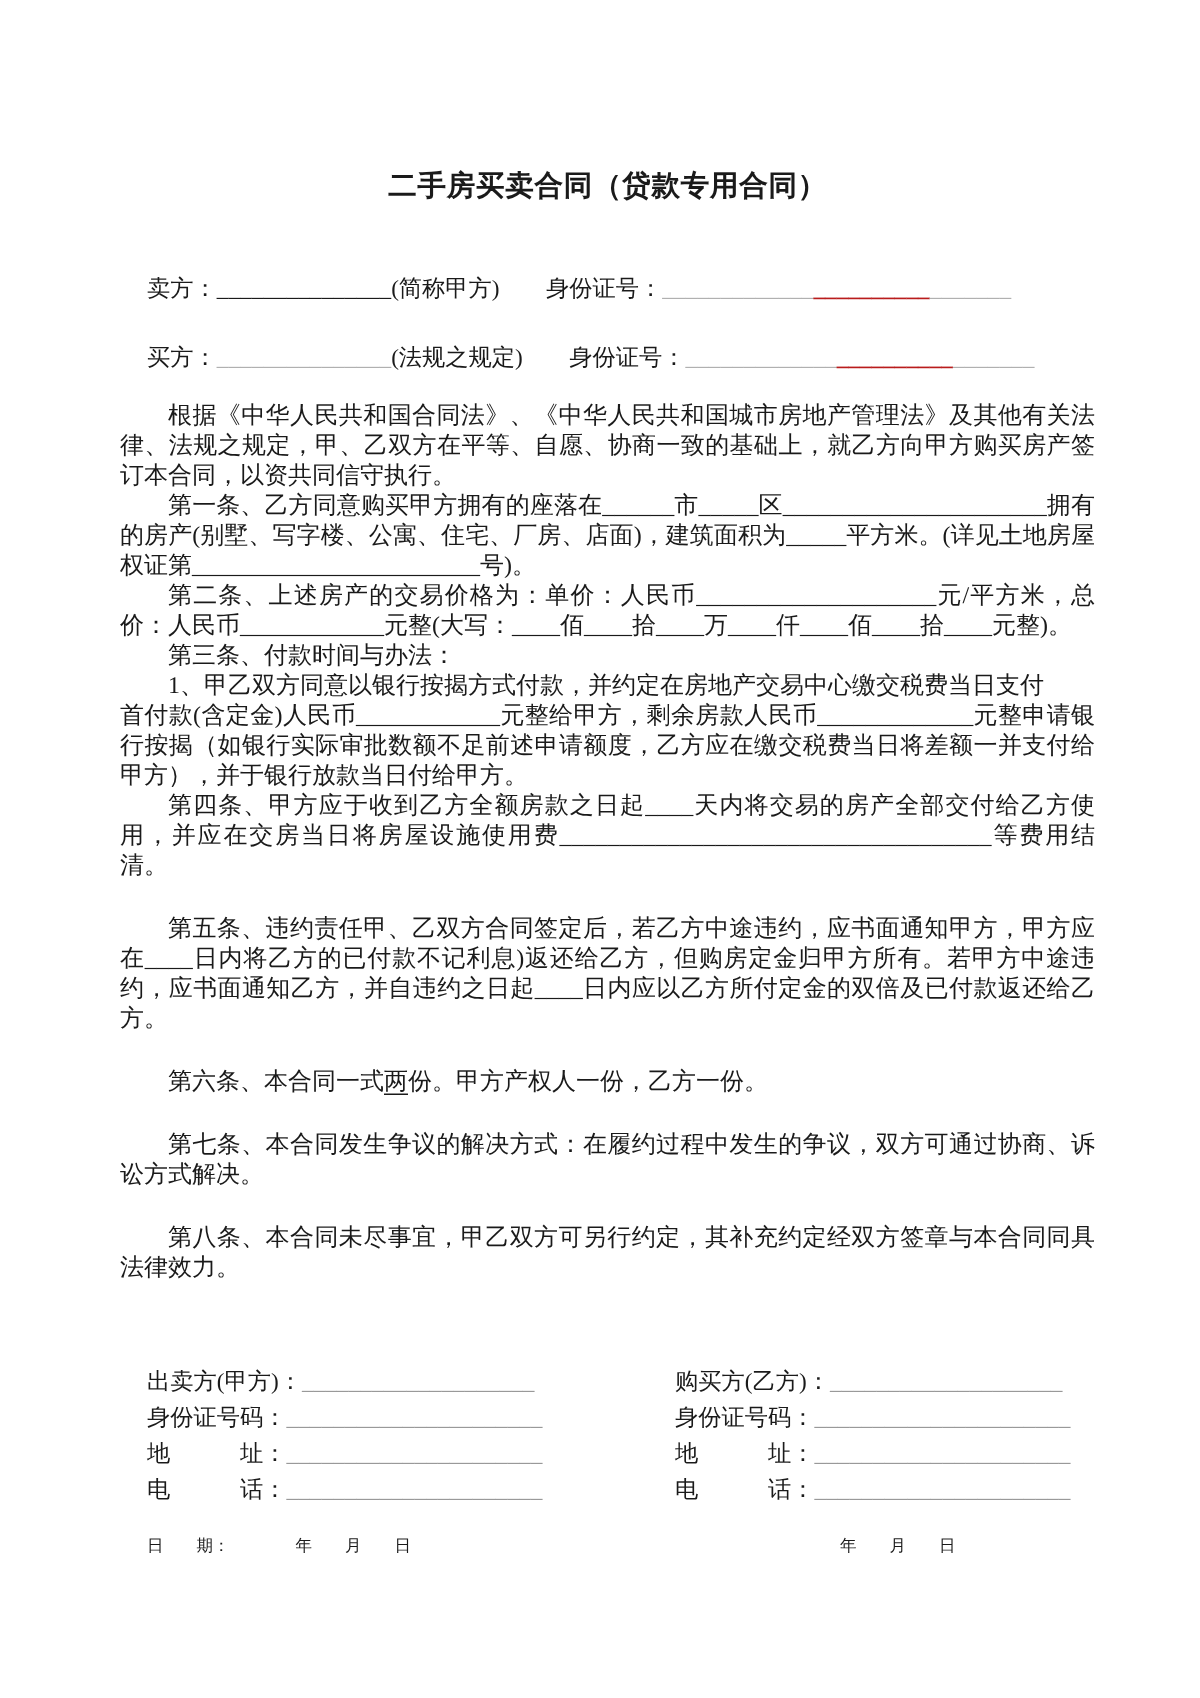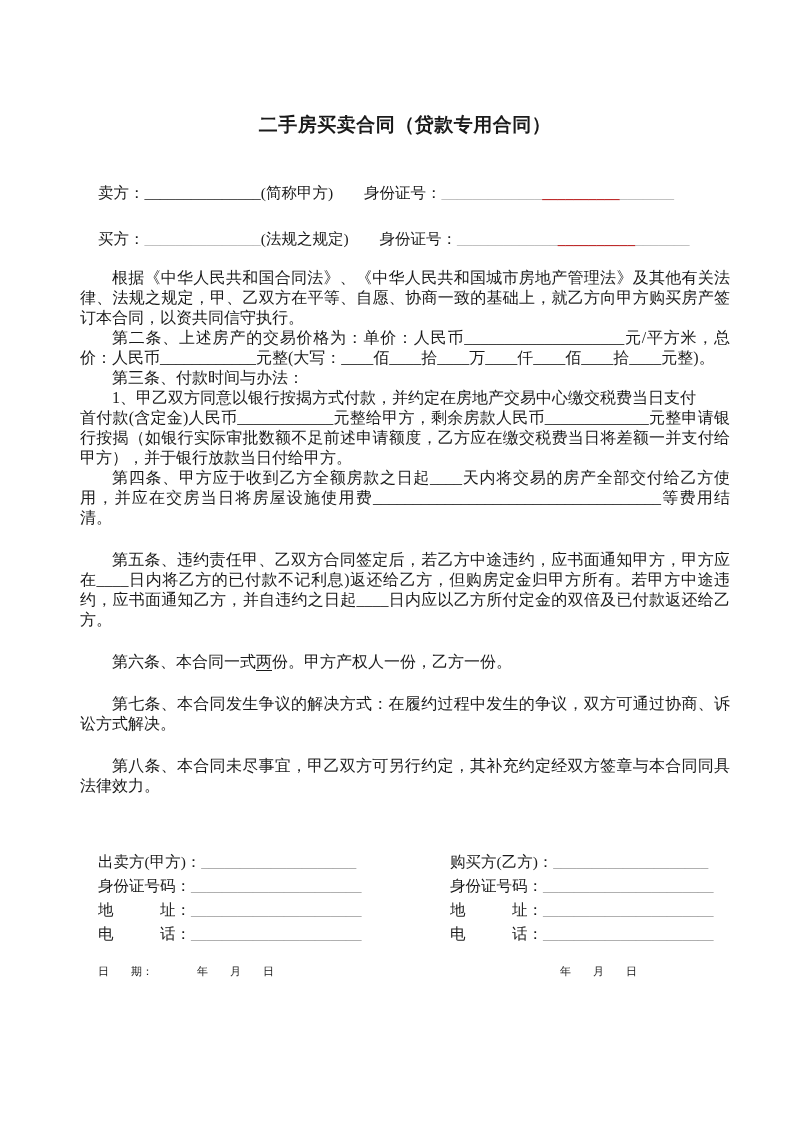--- a/index.html
+++ b/index.html
@@ -91,20 +91,21 @@
 
   <h1 class="doc-title">二手房买卖合同（贷款专用合同）</h1>
 
   <div class="parties" id="parties">
       <p class="party-line"><span>卖方：</span><span>_______________</span><span>(简称甲方)</span><span>　　</span><span>身份证号：</span><span class="gray-line">_____________</span><span class="bold-line">__________</span><span class="gray-line">_______</span></p>
       <p class="party-line"><span>买方：</span><span class="gray-line">_______________</span><span>(法规之规定)</span><span>　　</span><span>身份证号：</span><span class="gray-line">_____________</span><span class="bold-line">__________</span><span class="gray-line">_______</span></p>
     </div>
 
   <div class="body-paras" id="body-paras">
       <p class="para indent"><span>根据《中华人民共和国合同法》、《中华人民共和国城市房地产管理法》及其他有关法律、法规之规定，甲、乙双方在平等、自愿、协商一致的基础上，就乙方向甲方购买房产签订本合同，以资共同信守执行。</span></p>
+      <p class="para indent"><span>第一条、乙方同意购买甲方拥有的座落在______市_____区______________________拥有的房产(别墅、写字楼、公寓、住宅、厂房、店面)，建筑面积为_____平方米。(详见土地房屋权证第________________________号)。</span></p>
       <p class="para indent"><span>第二条、上述房产的交易价格为：单价：人民币____________________元/平方米，总价：人民币____________元整(大写：____佰____拾____万____仟____佰____拾____元整)。</span></p>
       <p class="para indent"><span>第三条、付款时间与办法：</span></p>
       <p class="para indent"><span>1、甲乙双方同意以银行按揭方式付款，并约定在房地产交易中心缴交税费当日支付</span></p>
       <p class="para"><span>首付款(含定金)人民币____________元整给甲方，剩余房款人民币_____________元整申请银行按揭（如银行实际审批数额不足前述申请额度，乙方应在缴交税费当日将差额一并支付给甲方），并于银行放款当日付给甲方。</span></p>
       <p class="para indent"><span>第四条、甲方应于收到乙方全额房款之日起____天内将交易的房产全部交付给乙方使用，并应在交房当日将房屋设施使用费____________________________________等费用结清。</span></p>
       <p class="para indent spaced"><span>第五条、违约责任甲、乙双方合同签定后，若乙方中途违约，应书面通知甲方，甲方应在____日内将乙方的已付款不记利息)返还给乙方，但购房定金归甲方所有。若甲方中途违约，应书面通知乙方，并自违约之日起____日内应以乙方所付定金的双倍及已付款返还给乙方。</span></p>
       <p class="para indent spaced"><span>第六条、本合同一式</span><span class="u">两</span><span>份。甲方产权人一份，乙方一份。</span></p>
       <p class="para indent spaced"><span>第七条、本合同发生争议的解决方式：在履约过程中发生的争议，双方可通过协商、诉讼方式解决。</span></p>
       <p class="para indent spaced"><span>第八条、本合同未尽事宜，甲乙双方可另行约定，其补充约定经双方签章与本合同同具法律效力。</span></p>
     </div>

